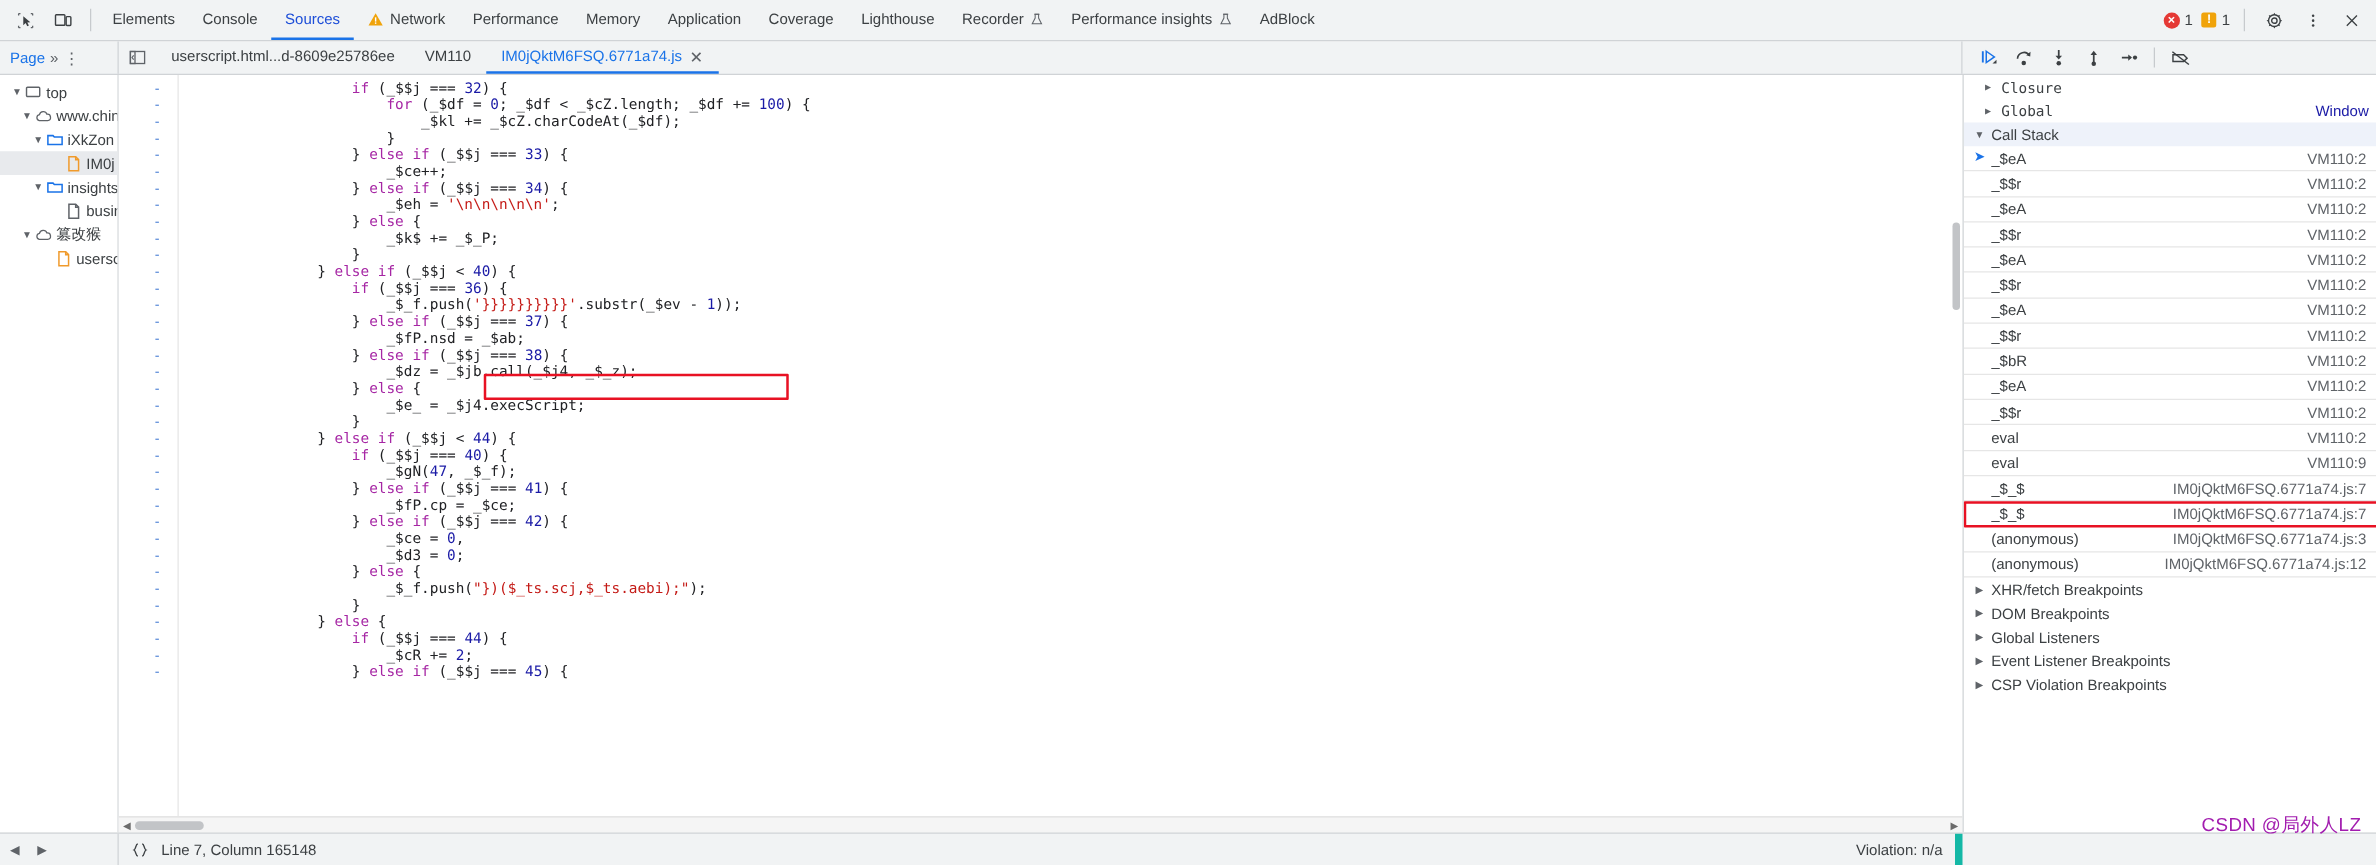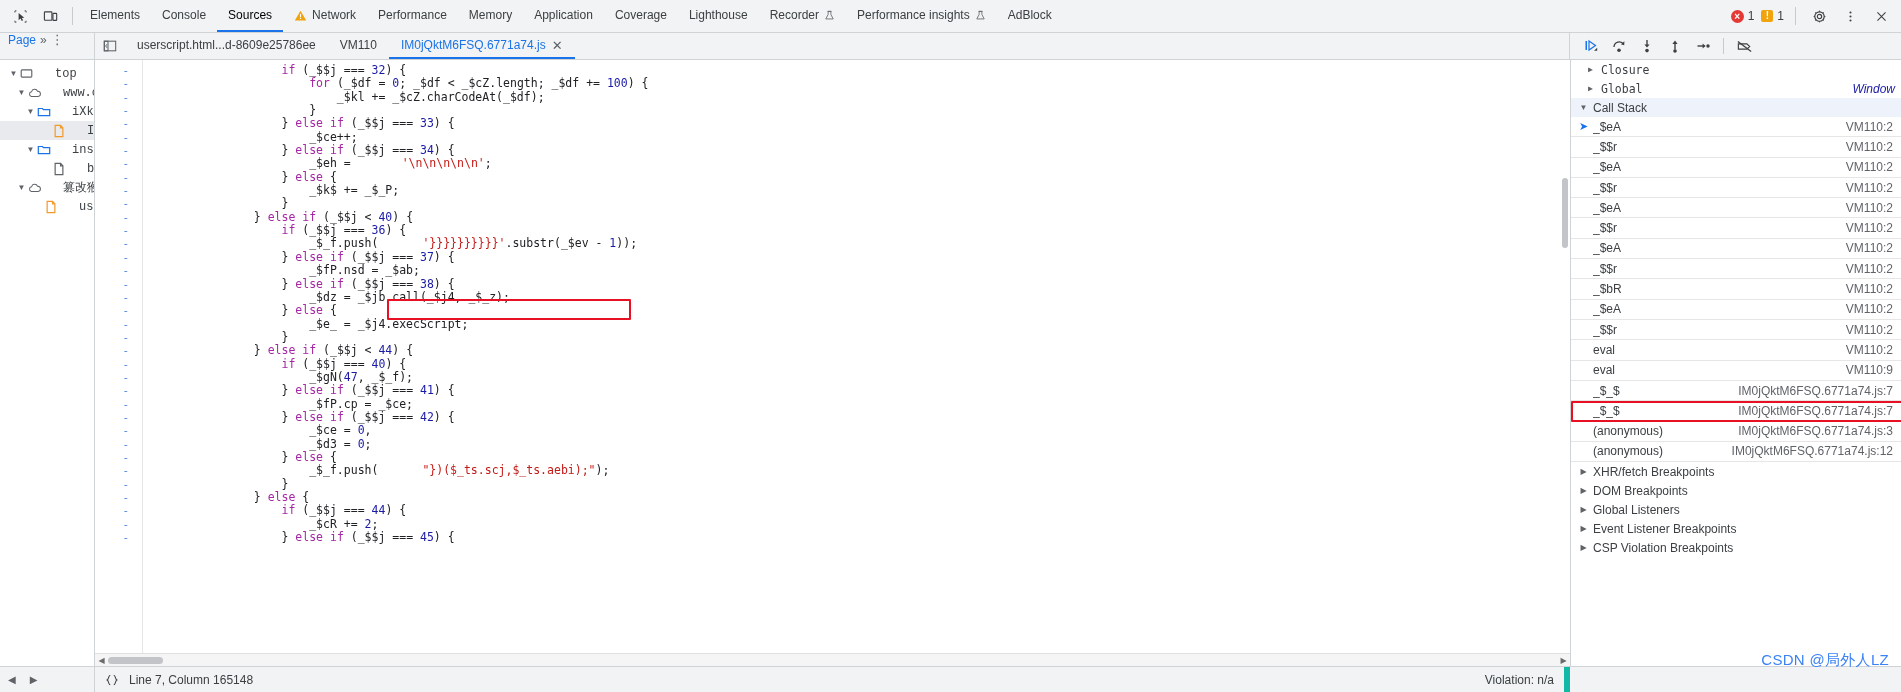--- a/index.html
+++ b/index.html
@@ -30,21 +30,21 @@
   }
   .tb-sep { width: 1px; height: 18px; background: #c7cacd; margin: 0 6px; align-self: center; }
   .tabs { display: flex; align-items: stretch; flex: 1; }
   .tab {
     display: flex; align-items: center; gap: 5px;
     padding: 0 11px; height: 100%;
     font-size: 12px; color: #3c4043; cursor: pointer;
     border-bottom: 2px solid transparent;
     white-space: nowrap;
   }
-  .tab.active { color: #000000; border-bottom-color: #1a73e8; }
+  .tab.active { color: #1d4ed8; border-bottom-color: #1a73e8; }
   .tb-right { display: flex; align-items: center; padding-right: 6px; gap: 3px; }
   .errcount { display: flex; align-items: center; gap: 4px; font-size: 12px; color: #3c4043; padding: 0 2px;}
   .err-dot {
     width: 13px; height: 13px; border-radius: 50%;
     background: #e53935; color: #fff;
     font-size: 10px; line-height: 13px; text-align: center; font-weight: bold;
     display: inline-block;
   }
   .warn-sq {
     width: 12px; height: 12px; border-radius: 2px;
@@ -56,21 +56,21 @@
   
   .srcbar {
     height: 27px; min-height: 27px;
     background: #f1f3f4;
     border-bottom: 1px solid #d0d3d6;
     display: flex; align-items: stretch;
     font-size: 12px;
   }
   .srcbar-nav {
     width: 95px; min-width: 95px;
-    display: flex; gap: 4px;
+    display: flex; align-items: center; gap: 4px;
     padding-left: 8px;
     border-right: 1px solid #d0d3d6;
   }
   .navtab { color: #1a73e8; cursor: pointer; font-size: 12px; }
   .chevrons { color: #5f6368; cursor: pointer; font-size: 12px; }
   .dots-v { cursor: pointer; color: #5f6368; font-size: 13px; letter-spacing: 0; line-height: 1; }
   .srcbar-files {
     flex: 1; display: flex; align-items: stretch;
     border-right: 1px solid #d0d3d6;
   }
@@ -115,21 +115,21 @@
     height: 19px; font-size: 12px; color: #3c4043;
     white-space: nowrap; cursor: pointer;
   }
   .tree-row.selected { background: #e8eaed; }
   .tri {
     width: 11px; min-width: 11px; text-align: center;
     font-size: 8px; color: #5f6368; line-height: 1;
   }
   .tri.empty { visibility: hidden; }
   .tico { width: 15px; min-width: 15px; display: flex; align-items: center; justify-content: center; }
-  .tlabel { padding-left: 21px; overflow: hidden; font-family: Liberation Mono, monospace; }
+  .tlabel { padding-left: 3px; overflow: hidden; }
 
   
   .editor-wrap { flex: 1; display: flex; flex-direction: column; min-width: 0; background: #fff; position: relative; }
   .editor {
     flex: 1; display: flex; min-height: 0; position: relative;
     overflow: hidden;
   }
   .gutter {
     width: 48px; min-width: 48px;
     background: #fff;
@@ -148,21 +148,21 @@
     font-size: 11.5px;
     line-height: 13.35px;
     padding-top: 4px;
     color: #202124;
     white-space: pre;
     overflow: hidden;
   }
   .code .ln { height: 13.35px; line-height: 13.35px; }
   .kw { color: #a626a4; }
   .num { color: #1a1aa6; }
-  .str { color: #c41a16; margin-left: 44px; }
+  .str { color: #c41a16; }
   .hl-box {
     position: absolute;
     border: 2px solid #e81123;
     border-radius: 1px;
     pointer-events: none;
   }
   .editor-vscroll {
     position: absolute; right: 0; top: 0; width: 10px; height: 100%;
     background: #fff;
   }
@@ -195,21 +195,21 @@
     white-space: nowrap;
   }
   .dbg-section.headerbg { background: #eef2fa; }
   .scope-row {
     display: flex; align-items: center; gap: 5px;
     height: 19px; padding-left: 14px;
     font-family: "DejaVu Sans Mono", monospace;
     font-size: 11.5px; color: #3c4043; cursor: pointer;
   }
   .scope-name { color: #3c4043; }
-  .win-val { margin-left: auto; padding-right: 6px; color: #1a1aa6; font-family: "Liberation Sans", sans-serif; font-size:12px;font-style:italic; }
+  .win-val { margin-left: auto; padding-right: 6px; color: #1a1aa6; font-family: "Liberation Sans", sans-serif; font-size:12px; }
   .cs-row {
     display: flex; align-items: center;
     height: 20.3px; padding-left: 8px;
     font-size: 12px; color: #3c4043;
     border-bottom: 1px solid #e6e6e6;
     cursor: pointer; position: relative;
   }
   .cs-arrow { width: 14px; min-width: 14px; color: #1a73e8; font-size: 11px; line-height: 1; }
   .cs-name { flex: 1; white-space: nowrap; overflow: hidden; }
   .cs-loc { color: #5f6368; font-size: 12px; padding-right: 8px; white-space: nowrap; }
@@ -233,21 +233,21 @@
     position: relative;
   }
   .sb-left { width: 95px; min-width: 95px; display: flex; align-items: center; padding-left: 8px; gap: 14px; border-right: 1px solid #d0d3d6; height: 100%; }
   .sb-mid { flex: 1; display: flex; align-items: center; padding-left: 10px; gap: 10px; height: 100%; border-right: 6px solid #14b8a6;}
   .sb-rightpane { width: 331px; min-width: 331px; height: 100%; display:flex; align-items:center; }
   .sb-coverage { margin-left: auto; padding-right: 10px; color: #3c4043; }
   .sb-arrow { color: #5f6368; font-size: 10px; cursor: pointer; }
 
   .watermark {
     position: absolute; right: 12px; bottom: 22px;
-    color: #3b82f6; font-size: 15px; letter-spacing: .3px;
+    color: #a21caf; font-size: 15px; letter-spacing: .3px;
     pointer-events: none; font-family: "Liberation Sans", sans-serif;
   }
   .icon-svg { display: block; }
 </style>
 </head>
 <body>
 
 <div id="app">
 
   <div class="topbar">

